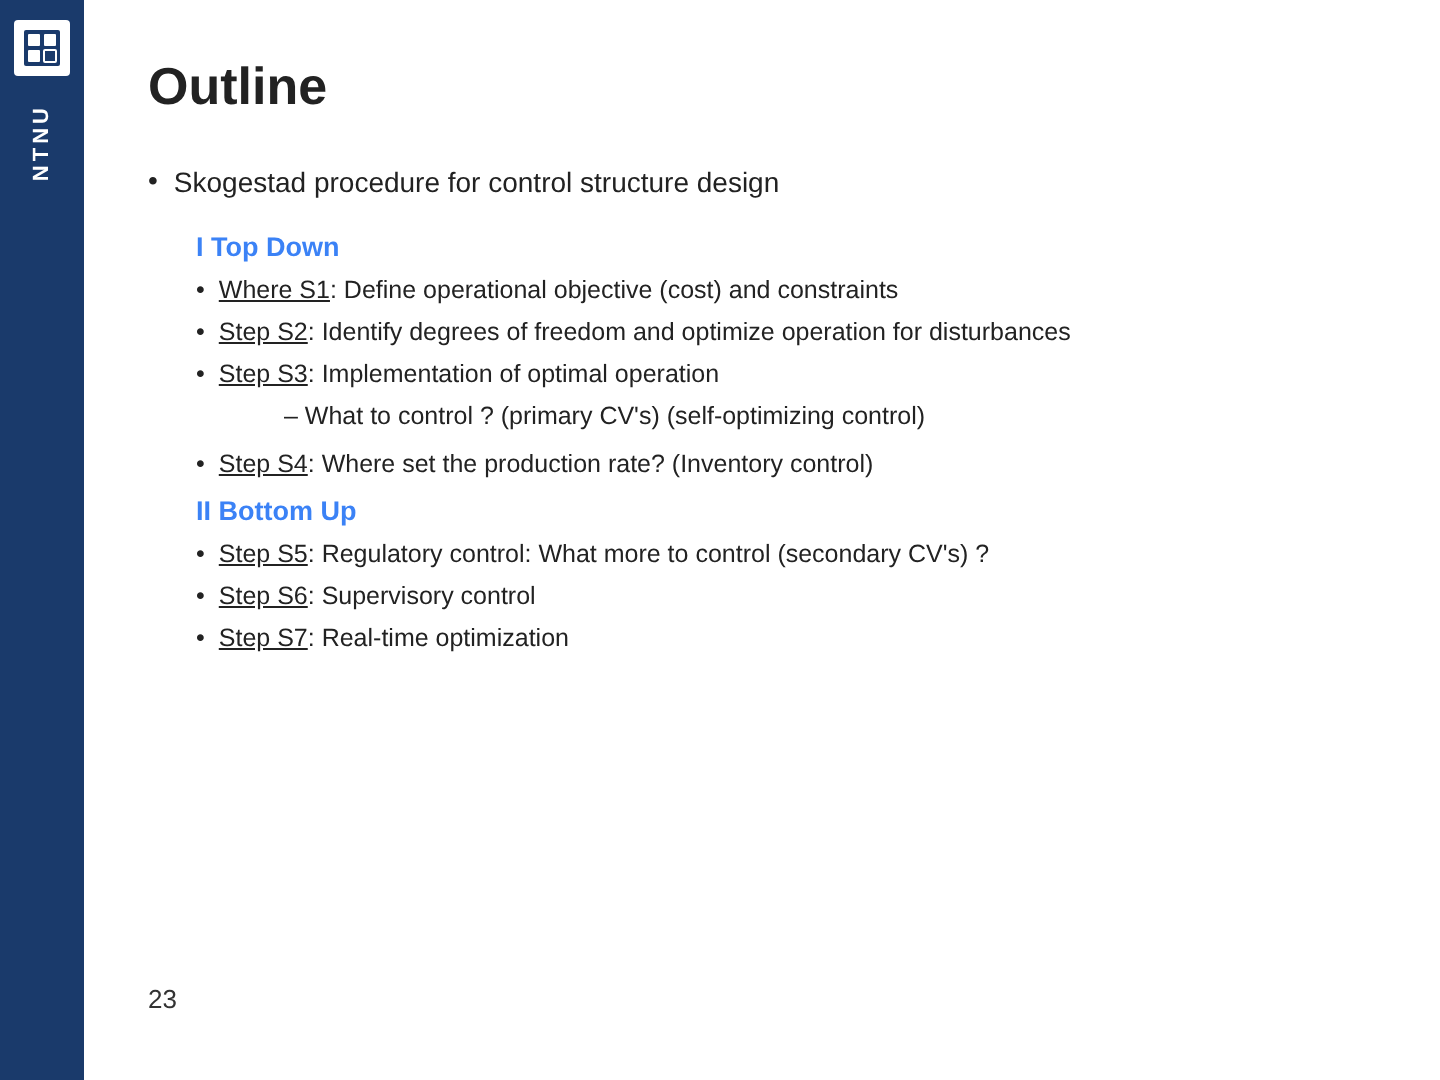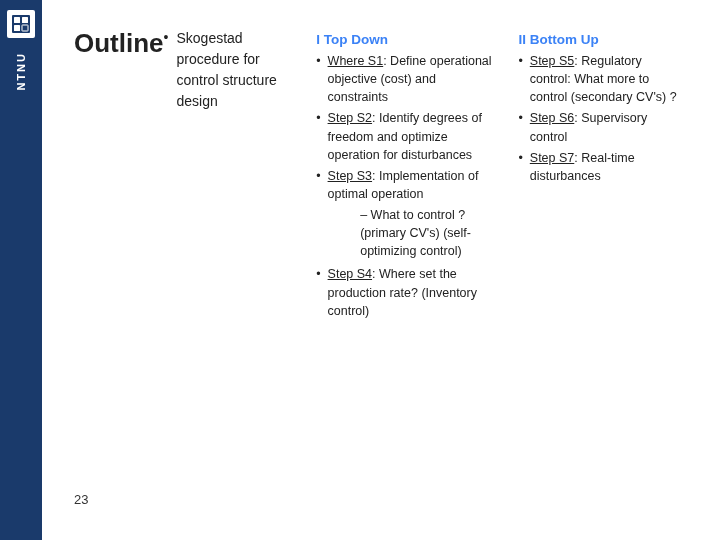--- a/index.html
+++ b/index.html
@@ -49,21 +49,21 @@
       text-orientation: mixed;
       transform: rotate(180deg);
       letter-spacing: 2px;
       margin-top: 6px;
     }
 
     .main-content {
       flex: 1;
       padding: 28px 40px 20px 32px;
       display: flex;
-      flex-direction: row;
+      flex-direction: column;
       position: relative;
     }
 
     .page-title {
       font-size: 26px;
       font-weight: bold;
       color: #222;
       margin-bottom: 22px;
       font-family: Arial, sans-serif;
     }
@@ -210,20 +210,20 @@
       </li>
       <li>
         <span class="step-bullet">•</span>
         <span>
           <span class="step-underline">Step S6</span><span>: Supervisory control</span>
         </span>
       </li>
       <li>
         <span class="step-bullet">•</span>
         <span>
-          <span class="step-underline">Step S7</span><span>: Real-time disturbances</span>
+          <span class="step-underline">Step S7</span><span>: Real-time optimization</span>
         </span>
       </li>
     </ul>
   </div>
 
   <div class="page-number">23</div>
 </div>
 
 </body></html>

